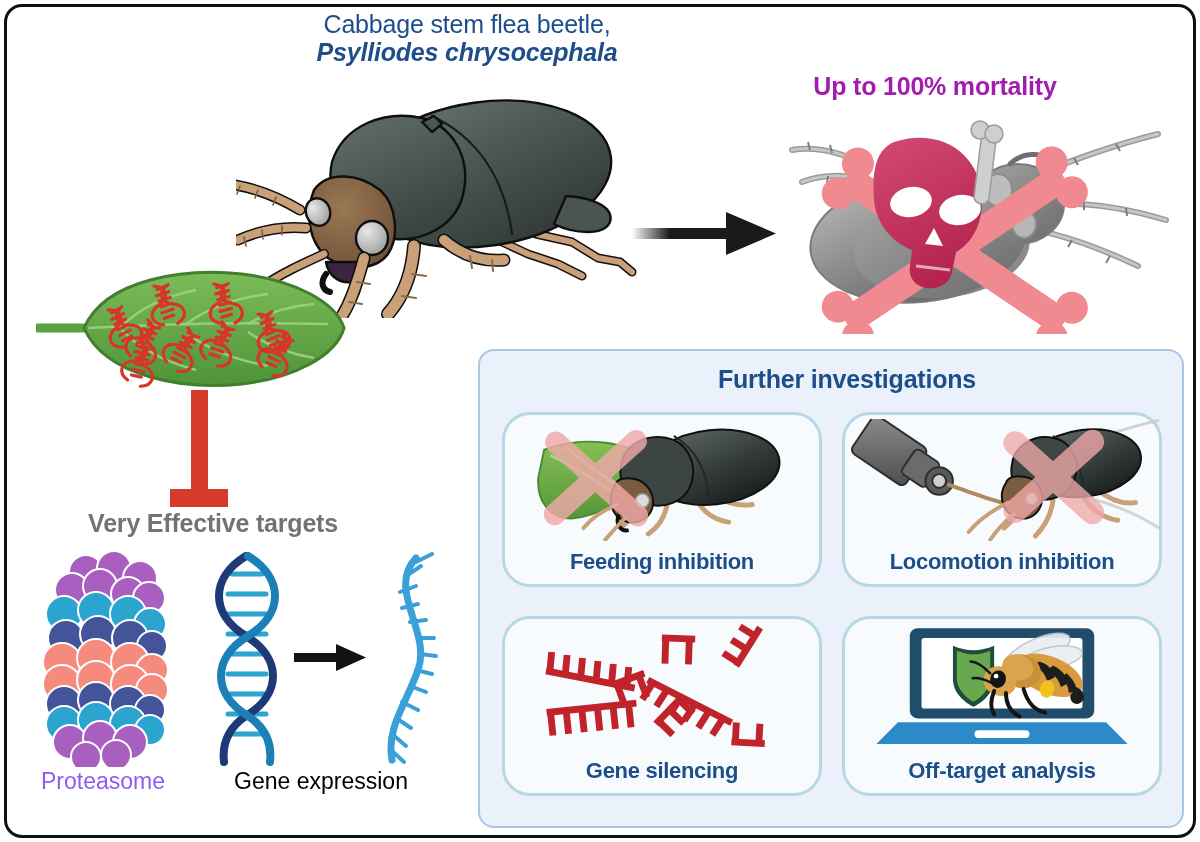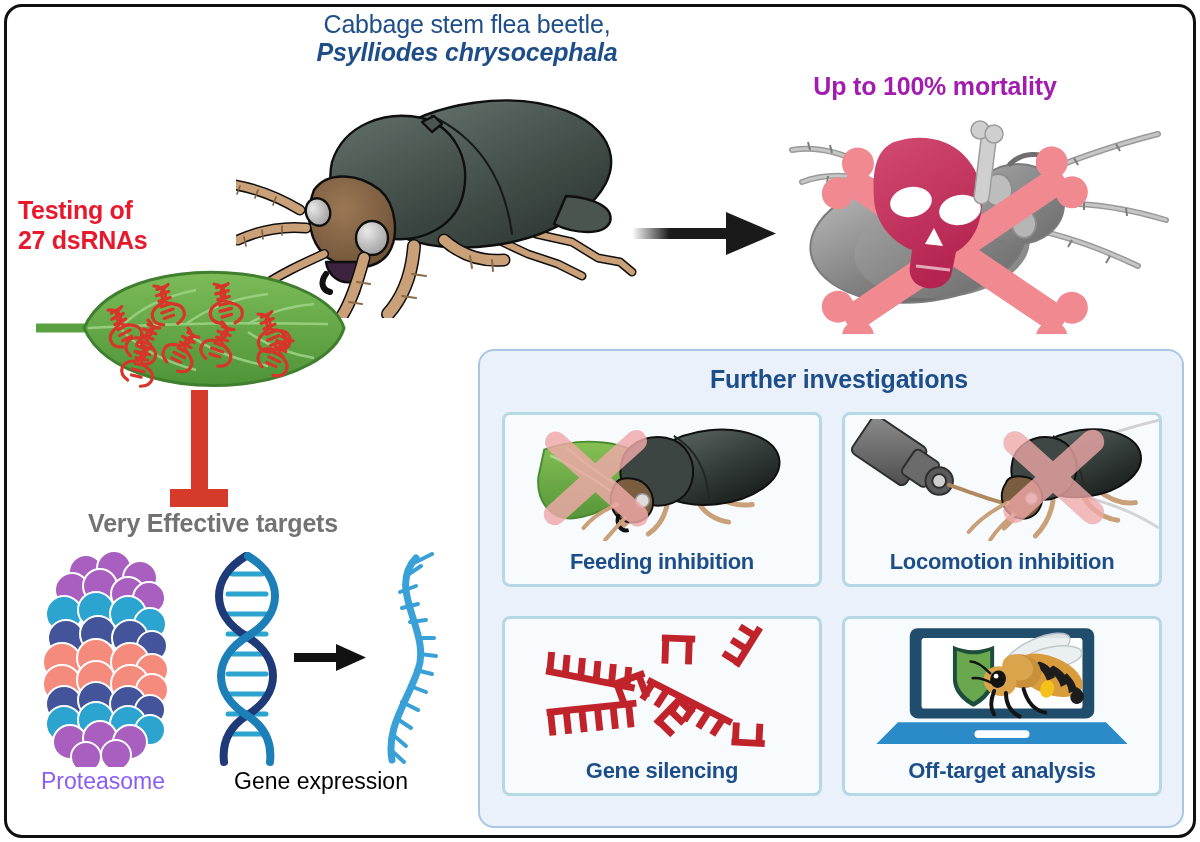--- a/index.html
+++ b/index.html
@@ -120,35 +120,35 @@
     top: 349px;
     width: 706px;
     height: 479px;
     box-sizing: border-box;
     background: #eaf1fa;
     border: 2px solid #a9c6e4;
     border-radius: 16px;
   }
   .fi-title {
     position: absolute;
-    left: 8px;
+    left: 16px;
     top: 14px;
     width: 100%;
     text-align: center;
     font-size: 25px;
     font-weight: bold;
     color: #1d4e89;
     letter-spacing: -0.2px;
   }
   .sub-card {
     position: absolute;
     box-sizing: border-box;
     background: #f7fbfe;
     border: 3px solid #b6d8e4;
-    border-radius: 8px;
+    border-radius: 28px;
   }
   .sub-card.c1 { left: 22px;  top: 61px;  width: 320px; height: 175px; }
   .sub-card.c2 { left: 362px; top: 61px;  width: 320px; height: 175px; }
   .sub-card.c3 { left: 22px;  top: 265px; width: 320px; height: 180px; }
   .sub-card.c4 { left: 362px; top: 265px; width: 320px; height: 180px; padding-left: 10px; }
 
   .card-label {
     position: absolute;
     left: 0;
     bottom: 9px;
@@ -270,24 +270,20 @@
       </g>
 
       <g stroke="#8a6a48" stroke-width="2" fill="none">
         <path d="M121,204 l13,2 M113,224 l13,2"></path>
         <path d="M176,196 l14,2 M166,218 l14,2"></path>
         <path d="M234,178 l2,12 M256,182 l1,11"></path>
       </g>
     </g>
   </svg>
 
-  <div class="testing-label">
-    <div>Testing of</div>
-    <div>27 dsRNAs</div>
-  </div>
 
   <svg class="art" id="leaf-art" viewBox="0 0 310 136">
     <defs>
       <linearGradient id="leafG" x1="0" y1="0" x2="0" y2="1">
         <stop offset="0%" stop-color="#7cbb58"></stop>
         <stop offset="100%" stop-color="#4e9438"></stop>
       </linearGradient>
     </defs>
 
     <path d="M0,62 L48,62" stroke="#5aa23f" stroke-width="9" stroke-linecap="round"></path>

